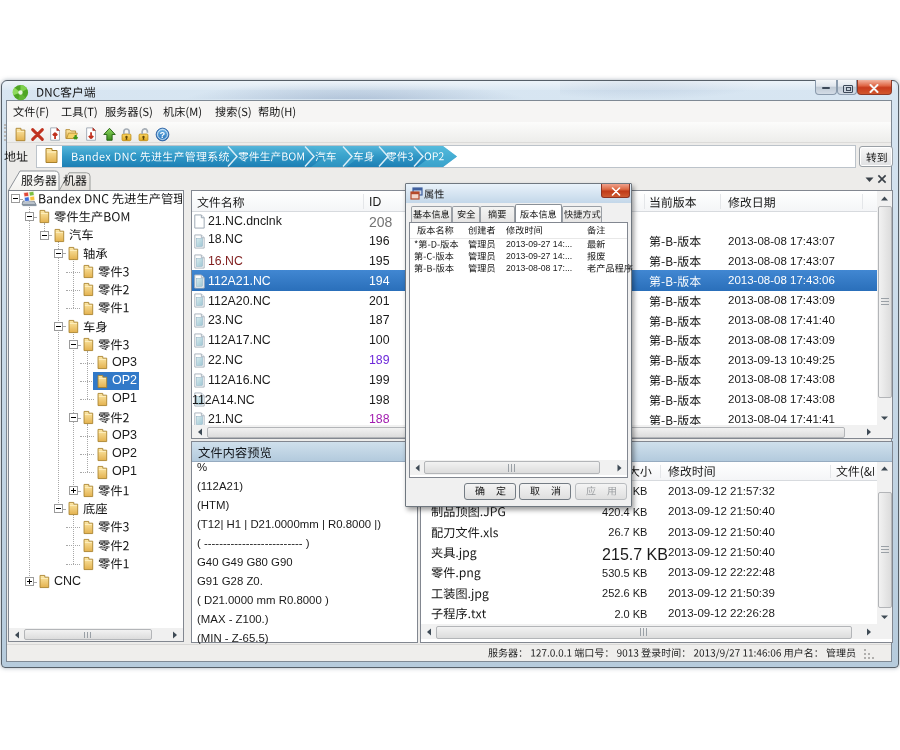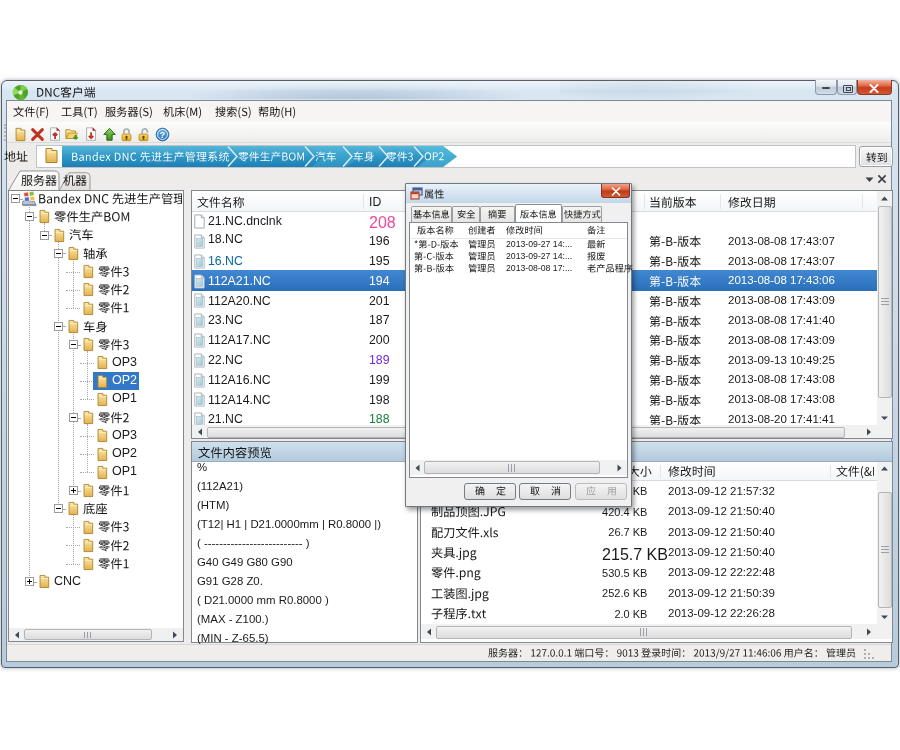--- a/index.html
+++ b/index.html
@@ -609,21 +609,21 @@
         <use href="#g64" x="1000"></use>
         <use href="#g65" x="2000"></use>
         <use href="#g66" x="3000"></use>
       </g>
     </svg>
     <svg style="position:absolute;left:192px;top:214.2px" width="14" height="15" viewBox="0 0 14 16">
       <path d="M2.5,1 L9.5,1 L12.5,4 L12.5,15 L2.5,15 Z" fill="#fff" stroke="#9aa5b1" stroke-width="1"></path>
       <path d="M9.5,1 L9.5,4 L12.5,4" fill="#e8edf2" stroke="#9aa5b1" stroke-width="1"></path>
     </svg>
     <span class="L" style="left:208.0px;top:215.3px;font-size:12.3px;color:#1a1a1a">21.NC.dnclnk</span>
-    <span class="L" style="left:369.0px;top:215.3px;font-size:16px;color:#ec4899">208</span>
+    <span class="L" style="left:369.0px;top:215.3px;font-size:14px;color:#737373">208</span>
     <svg style="position:absolute;left:192px;top:234.0px" width="14" height="15" viewBox="0 0 14 16">
       <path d="M2.5,1 L9.5,1 L12.5,4 L12.5,15 L2.5,15 Z" fill="#fdfdfd" stroke="#a8b2bc" stroke-width="1"></path>
       <path d="M9.5,1 L9.5,4 L12.5,4" fill="#e8edf2" stroke="#a8b2bc" stroke-width="1"></path>
       <rect x="4.3" y="5" width="6.4" height="8.2" fill="url(#gnc)" stroke="#8fb2c4" stroke-width=".6"></rect>
     </svg>
     <span class="L" style="left:208.0px;top:233px;font-size:12.3px;color:#1a1a1a">18.NC</span>
     <span class="L" style="left:369.0px;top:235.1px;font-size:12.3px;color:#1a1a1a">196</span>
     <svg style="position:absolute;left:649.0px;top:232.3px;overflow:visible" width="52" height="18">
       <g transform="translate(0,13.92) scale(0.01200,-0.01200)" fill="#1a1a1a">
         <use href="#g67" x="0"></use>
@@ -633,21 +633,21 @@
         <use href="#g61" x="2351"></use>
         <use href="#g62" x="3351"></use>
       </g>
     </svg>
     <span class="L" style="left:728.0px;top:235.8px;font-size:11.5px;color:#1a1a1a">2013-08-08 17:43:07</span>
     <svg style="position:absolute;left:192px;top:253.8px" width="14" height="15" viewBox="0 0 14 16">
       <path d="M2.5,1 L9.5,1 L12.5,4 L12.5,15 L2.5,15 Z" fill="#fdfdfd" stroke="#a8b2bc" stroke-width="1"></path>
       <path d="M9.5,1 L9.5,4 L12.5,4" fill="#e8edf2" stroke="#a8b2bc" stroke-width="1"></path>
       <rect x="4.3" y="5" width="6.4" height="8.2" fill="url(#gnc)" stroke="#8fb2c4" stroke-width=".6"></rect>
     </svg>
-    <span class="L" style="left:208.0px;top:254.9px;font-size:12.3px;color:#0369a1">16.NC</span>
+    <span class="L" style="left:208.0px;top:254.9px;font-size:12.3px;color:#7f1d1d">16.NC</span>
     <span class="L" style="left:369.0px;top:254.9px;font-size:12.3px;color:#1a1a1a">195</span>
     <svg style="position:absolute;left:649.0px;top:252.1px;overflow:visible" width="52" height="18">
       <g transform="translate(0,13.92) scale(0.01200,-0.01200)" fill="#1a1a1a">
         <use href="#g67" x="0"></use>
         <use href="#g68" x="1000"></use>
         <use href="#g28" x="1347"></use>
         <use href="#g68" x="2004"></use>
         <use href="#g61" x="2351"></use>
         <use href="#g62" x="3351"></use>
       </g>
@@ -707,21 +707,21 @@
         <use href="#g62" x="3351"></use>
       </g>
     </svg>
     <span class="L" style="left:728.0px;top:315.0px;font-size:11.5px;color:#1a1a1a">2013-08-08 17:41:40</span>
     <svg style="position:absolute;left:192px;top:333.0px" width="14" height="15" viewBox="0 0 14 16">
       <path d="M2.5,1 L9.5,1 L12.5,4 L12.5,15 L2.5,15 Z" fill="#fdfdfd" stroke="#a8b2bc" stroke-width="1"></path>
       <path d="M9.5,1 L9.5,4 L12.5,4" fill="#e8edf2" stroke="#a8b2bc" stroke-width="1"></path>
       <rect x="4.3" y="5" width="6.4" height="8.2" fill="url(#gnc)" stroke="#8fb2c4" stroke-width=".6"></rect>
     </svg>
     <span class="L" style="left:208.0px;top:334.1px;font-size:12.3px;color:#1a1a1a">112A17.NC</span>
-    <span class="L" style="left:369.0px;top:334.1px;font-size:12.3px;color:#1a1a1a">200</span>
+    <span class="L" style="left:369.0px;top:334.1px;font-size:12.3px;color:#1a1a1a">100</span>
     <svg style="position:absolute;left:649.0px;top:331.3px;overflow:visible" width="52" height="18">
       <g transform="translate(0,13.92) scale(0.01200,-0.01200)" fill="#1a1a1a">
         <use href="#g67" x="0"></use>
         <use href="#g68" x="1000"></use>
         <use href="#g28" x="1347"></use>
         <use href="#g68" x="2004"></use>
         <use href="#g61" x="2351"></use>
         <use href="#g62" x="3351"></use>
       </g>
     </svg>
@@ -760,51 +760,51 @@
         <use href="#g61" x="2351"></use>
         <use href="#g62" x="3351"></use>
       </g>
     </svg>
     <span class="L" style="left:728.0px;top:374.4px;font-size:11.5px;color:#1a1a1a">2013-08-08 17:43:08</span>
     <svg style="position:absolute;left:192px;top:392.4px" width="14" height="15" viewBox="0 0 14 16">
       <path d="M2.5,1 L9.5,1 L12.5,4 L12.5,15 L2.5,15 Z" fill="#fdfdfd" stroke="#a8b2bc" stroke-width="1"></path>
       <path d="M9.5,1 L9.5,4 L12.5,4" fill="#e8edf2" stroke="#a8b2bc" stroke-width="1"></path>
       <rect x="4.3" y="5" width="6.4" height="8.2" fill="url(#gnc)" stroke="#8fb2c4" stroke-width=".6"></rect>
     </svg>
-    <span class="L" style="left:208.0px;top:393.5px;font-size:12.3px;color:#1a1a1a">112A14.NC</span>
+    <span class="L" style="left:192px;top:393.5px;font-size:12.3px;color:#1a1a1a">112A14.NC</span>
     <span class="L" style="left:369.0px;top:393.5px;font-size:12.3px;color:#1a1a1a">198</span>
     <svg style="position:absolute;left:649.0px;top:390.7px;overflow:visible" width="52" height="18">
       <g transform="translate(0,13.92) scale(0.01200,-0.01200)" fill="#1a1a1a">
         <use href="#g67" x="0"></use>
         <use href="#g68" x="1000"></use>
         <use href="#g28" x="1347"></use>
         <use href="#g68" x="2004"></use>
         <use href="#g61" x="2351"></use>
         <use href="#g62" x="3351"></use>
       </g>
     </svg>
     <span class="L" style="left:728.0px;top:394.2px;font-size:11.5px;color:#1a1a1a">2013-08-08 17:43:08</span>
     <svg style="position:absolute;left:192px;top:412.2px" width="14" height="15" viewBox="0 0 14 16">
       <path d="M2.5,1 L9.5,1 L12.5,4 L12.5,15 L2.5,15 Z" fill="#fdfdfd" stroke="#a8b2bc" stroke-width="1"></path>
       <path d="M9.5,1 L9.5,4 L12.5,4" fill="#e8edf2" stroke="#a8b2bc" stroke-width="1"></path>
       <rect x="4.3" y="5" width="6.4" height="8.2" fill="url(#gnc)" stroke="#8fb2c4" stroke-width=".6"></rect>
     </svg>
     <span class="L" style="left:208.0px;top:413.3px;font-size:12.3px;color:#1a1a1a">21.NC</span>
-    <span class="L" style="left:369.0px;top:413.3px;font-size:12.3px;color:#15803d">188</span>
+    <span class="L" style="left:369.0px;top:413.3px;font-size:12.3px;color:#a21caf">188</span>
     <svg style="position:absolute;left:649.0px;top:410.5px;overflow:visible" width="52" height="18">
       <g transform="translate(0,13.92) scale(0.01200,-0.01200)" fill="#1a1a1a">
         <use href="#g67" x="0"></use>
         <use href="#g68" x="1000"></use>
         <use href="#g28" x="1347"></use>
         <use href="#g68" x="2004"></use>
         <use href="#g61" x="2351"></use>
         <use href="#g62" x="3351"></use>
       </g>
     </svg>
-    <span class="L" style="left:728.0px;top:414.0px;font-size:11.5px;color:#1a1a1a">2013-08-20 17:41:41</span>
+    <span class="L" style="left:728.0px;top:414.0px;font-size:11.5px;color:#1a1a1a">2013-08-04 17:41:41</span>
     <div style="position:absolute;left:877.0px;top:191.0px;width:15.0px;height:234.0px;background:#f1f1f1"></div>
     <svg style="position:absolute;left:878.0px;top:193.0px" width="13" height="12" viewBox="0 0 12 12">
       <polygon points="2.5,7.5 9.5,7.5 6,3.5" fill="#3e4a55"></polygon>
     </svg>
     <svg style="position:absolute;left:878.0px;top:412.0px" width="13" height="12" viewBox="0 0 12 12">
       <polygon points="2.5,4.5 9.5,4.5 6,8" fill="#3e4a55"></polygon>
     </svg>
     <div style="position:absolute;left:878.0px;top:206.0px;width:13.5px;height:192.0px;background:linear-gradient(90deg,#f2f2f2,#dcdcdc);border:1px solid #b3b5b8;border-radius:2px;box-sizing:border-box"></div>
     <div style="position:absolute;left:880.5px;top:298.0px;width:8.5px;height:1.0px;background:#9aa0a6"></div>
     <div style="position:absolute;left:880.5px;top:301.0px;width:8.5px;height:1.0px;background:#9aa0a6"></div>

